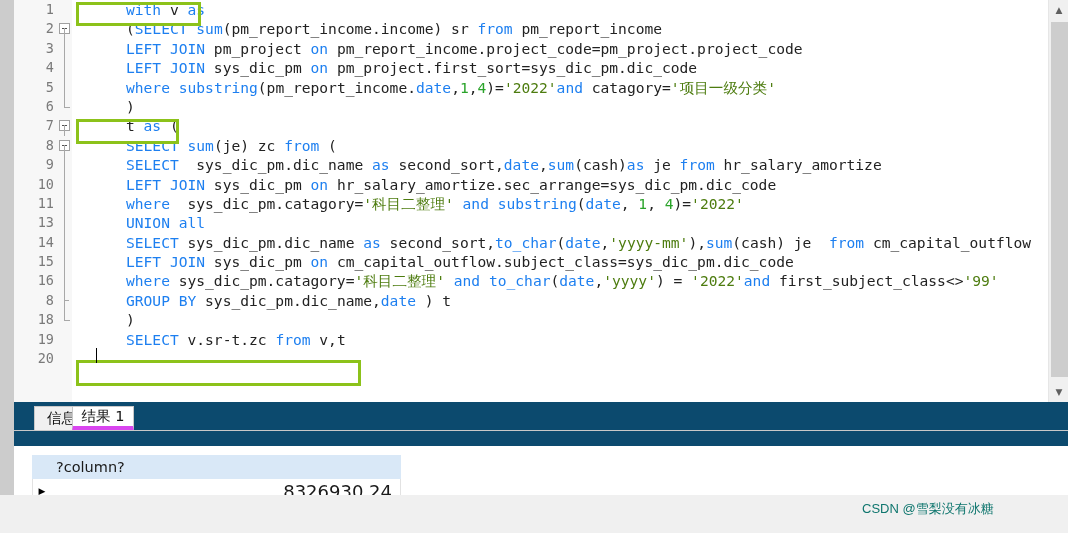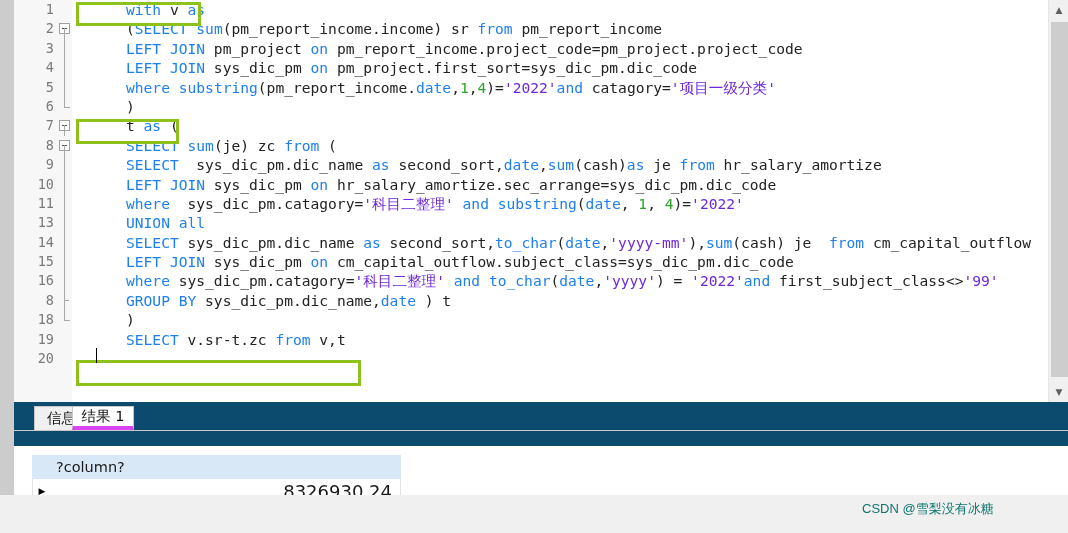--- a/index.html
+++ b/index.html
@@ -103,21 +103,21 @@
   .codetext {
     position: absolute; left: 64px; top: 0;
     font-family: "DejaVu Sans Mono", monospace;
     font-size: 14.6px;
     color: #000000;
     white-space: pre;
     letter-spacing: 0px;
     margin-left: 48px;
   }
   .kw   { color: #1d7ff0; }
-  .str  { color: #6d28d9; }
+  .str  { color: #4d7c0f; }
   .num  { color: #2aa32a; }
   .plain{ color: #222222; }
 
   
   .hl {
     position: absolute;
     border: 3px solid #8cc21a;
     box-sizing: border-box;
     pointer-events: none;
   }

